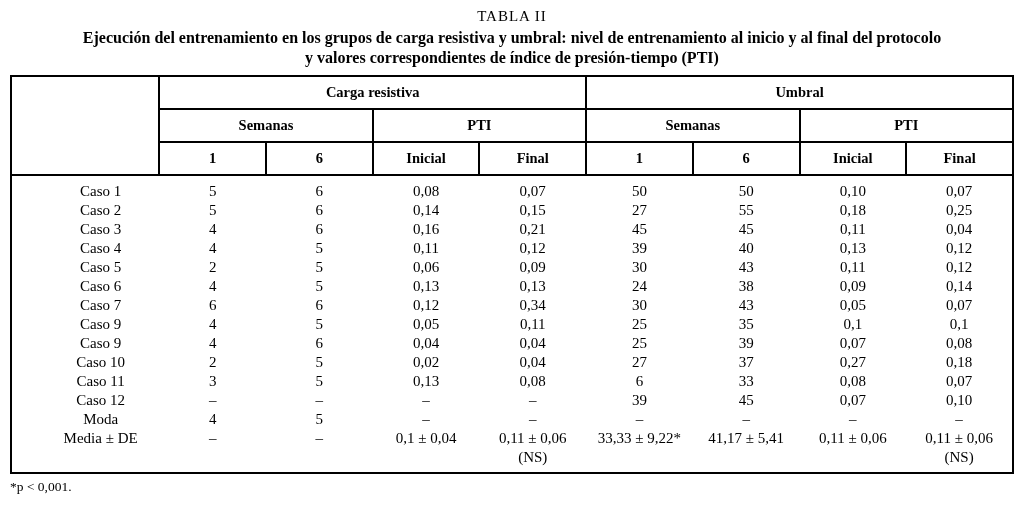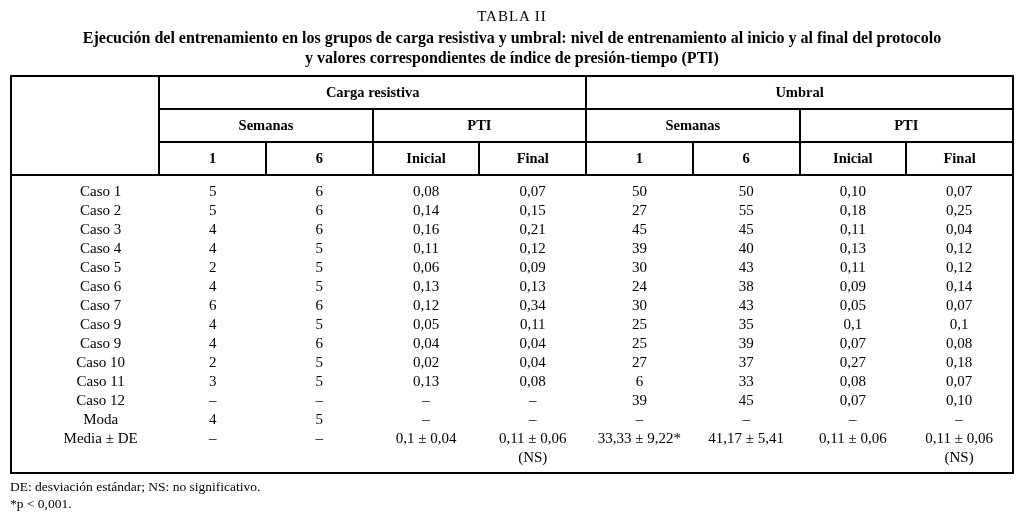--- a/index.html
+++ b/index.html
@@ -274,17 +274,16 @@
           <td>33,33 ± 9,22*</td>
           <td>41,17 ± 5,41</td>
           <td>0,11 ± 0,06</td>
           <td>0,11 ± 0,06
 (NS)</td>
         </tr>
       </tbody>
   </table>
 
   <div class="footnotes">
-    <div>DE: desviación estándar; NS: no significativo.</div>
     <div>*p &lt; 0,001.</div>
   </div>
 
 </div>
 
 </body></html>

